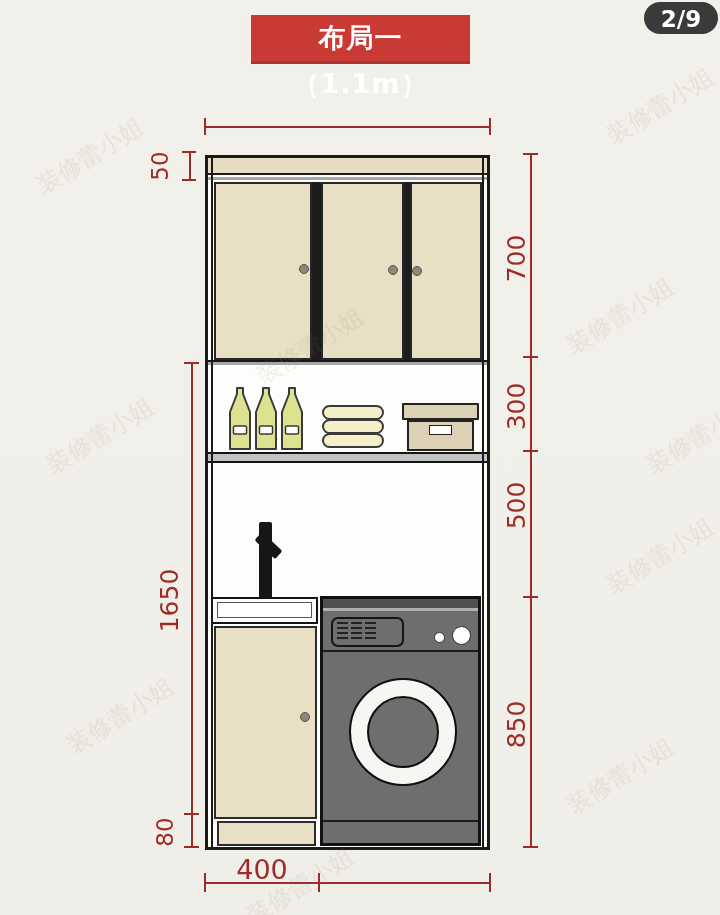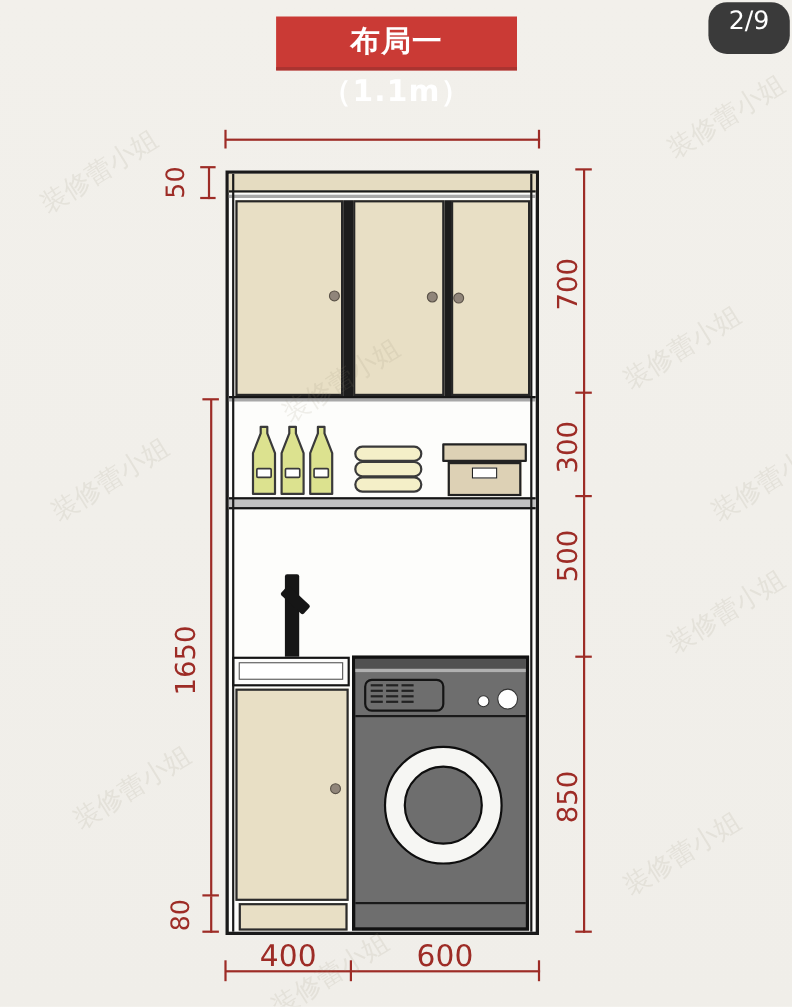--- a/index.html
+++ b/index.html
@@ -2,22 +2,22 @@
 <html><head>
 <meta charset="utf-8">
 <style>
   html,body{margin:0;padding:0;}
   body{font-family:"DejaVu Sans","Liberation Sans",sans-serif;}
   .stage{position:relative;width:720px;height:915px;background:#f1efea;overflow:hidden;
          background-image:linear-gradient(180deg,#f2f0eb 0%,#f0eee9 100%);}
   .abs{position:absolute;}
 
   
-  .badge{position:absolute;top:2px;right:2px;width:74px;height:47px;border-radius:17px;
-         background:#3a3a3a;color:#fff;font-size:23px;line-height:34px;text-align:center;}
+  .badge{position:absolute;top:2px;right:2px;width:74px;height:32px;border-radius:17px;
+         background:#3a3a3a;color:#fff;font-size:23px;line-height:34px;text-align:center;font-weight:bold;}
   .banner{position:absolute;left:251px;top:15px;width:219px;height:46px;background:#ca3a35;
           border-bottom:3px solid #a93430;color:#fff;font-size:27px;font-weight:bold;
           text-align:center;line-height:46px;letter-spacing:1px;}
 
   
   .cabinet{position:absolute;left:205px;top:155px;width:285px;height:695px;
            border:3px solid #1a1a1a;background:#fdfdfb;box-sizing:border-box;}
   .innerline{position:absolute;width:2px;background:#1a1a1a;}
   .topstrip{position:absolute;left:208px;top:158px;width:279px;height:17px;background:#e5dcc1;
             border-bottom:2px solid #1a1a1a;box-sizing:border-box;}
@@ -172,21 +172,20 @@
   <div class="dimtext vrot" style="left:476px;top:244px;width:80px;">700</div>
   <div class="dimtext vrot" style="left:476px;top:392px;width:80px;">300</div>
   <div class="dimtext vrot" style="left:476px;top:491px;width:80px;">500</div>
   <div class="dimtext vrot" style="left:476px;top:710px;width:80px;">850</div>
 
   <div class="dim abs" style="left:205px;top:882px;width:286px;height:2px;"></div>
   <div class="dim abs" style="left:204px;top:873px;width:2px;height:19px;"></div>
   <div class="dim abs" style="left:318px;top:873px;width:2px;height:19px;"></div>
   <div class="dim abs" style="left:489px;top:873px;width:2px;height:19px;"></div>
   <div class="dimtext" style="left:206px;top:854px;width:112px;font-size:27px;">400</div>
-  <div class="dimtext" style="left:320px;top:854px;width:169px;font-size:27px;">600</div>
 
   <div class="wm" style="left:30px;top:140px;">装修蕾小姐</div>
   <div class="wm" style="left:600px;top:90px;">装修蕾小姐</div>
   <div class="wm" style="left:560px;top:300px;">装修蕾小姐</div>
   <div class="wm" style="left:40px;top:420px;">装修蕾小姐</div>
   <div class="wm" style="left:250px;top:330px;">装修蕾小姐</div>
   <div class="wm" style="left:600px;top:540px;">装修蕾小姐</div>
   <div class="wm" style="left:60px;top:700px;">装修蕾小姐</div>
   <div class="wm" style="left:560px;top:760px;">装修蕾小姐</div>
   <div class="wm" style="left:240px;top:870px;">装修蕾小姐</div>

